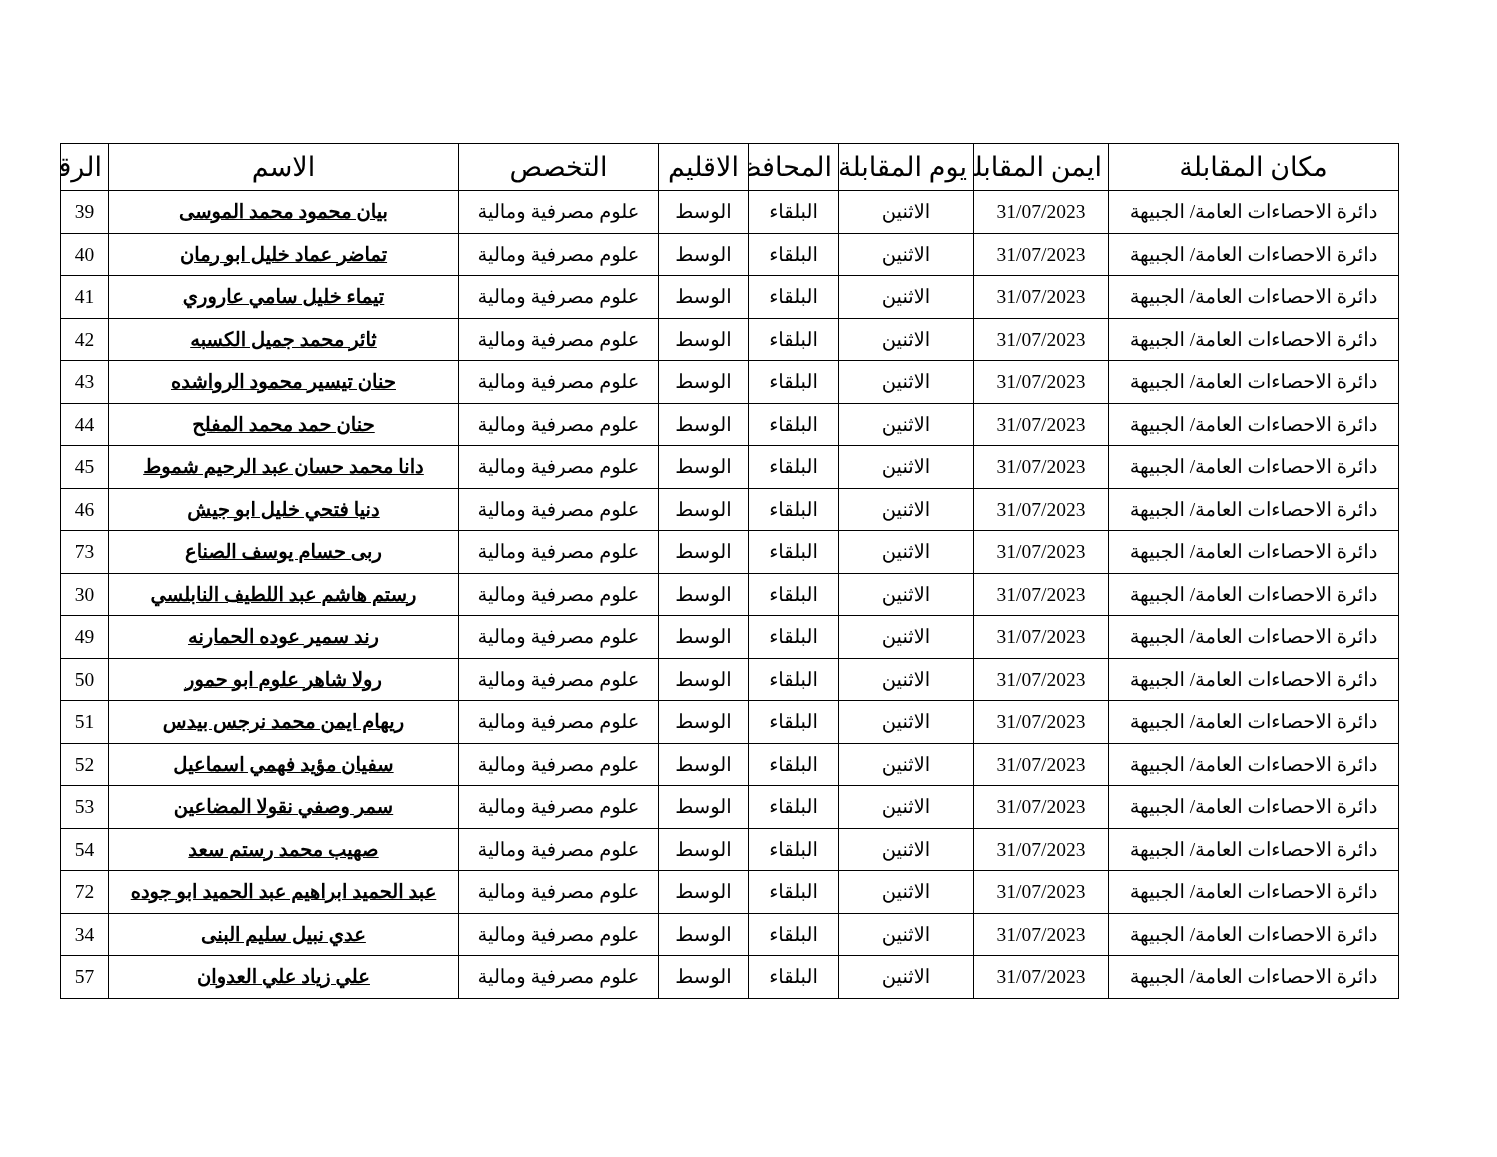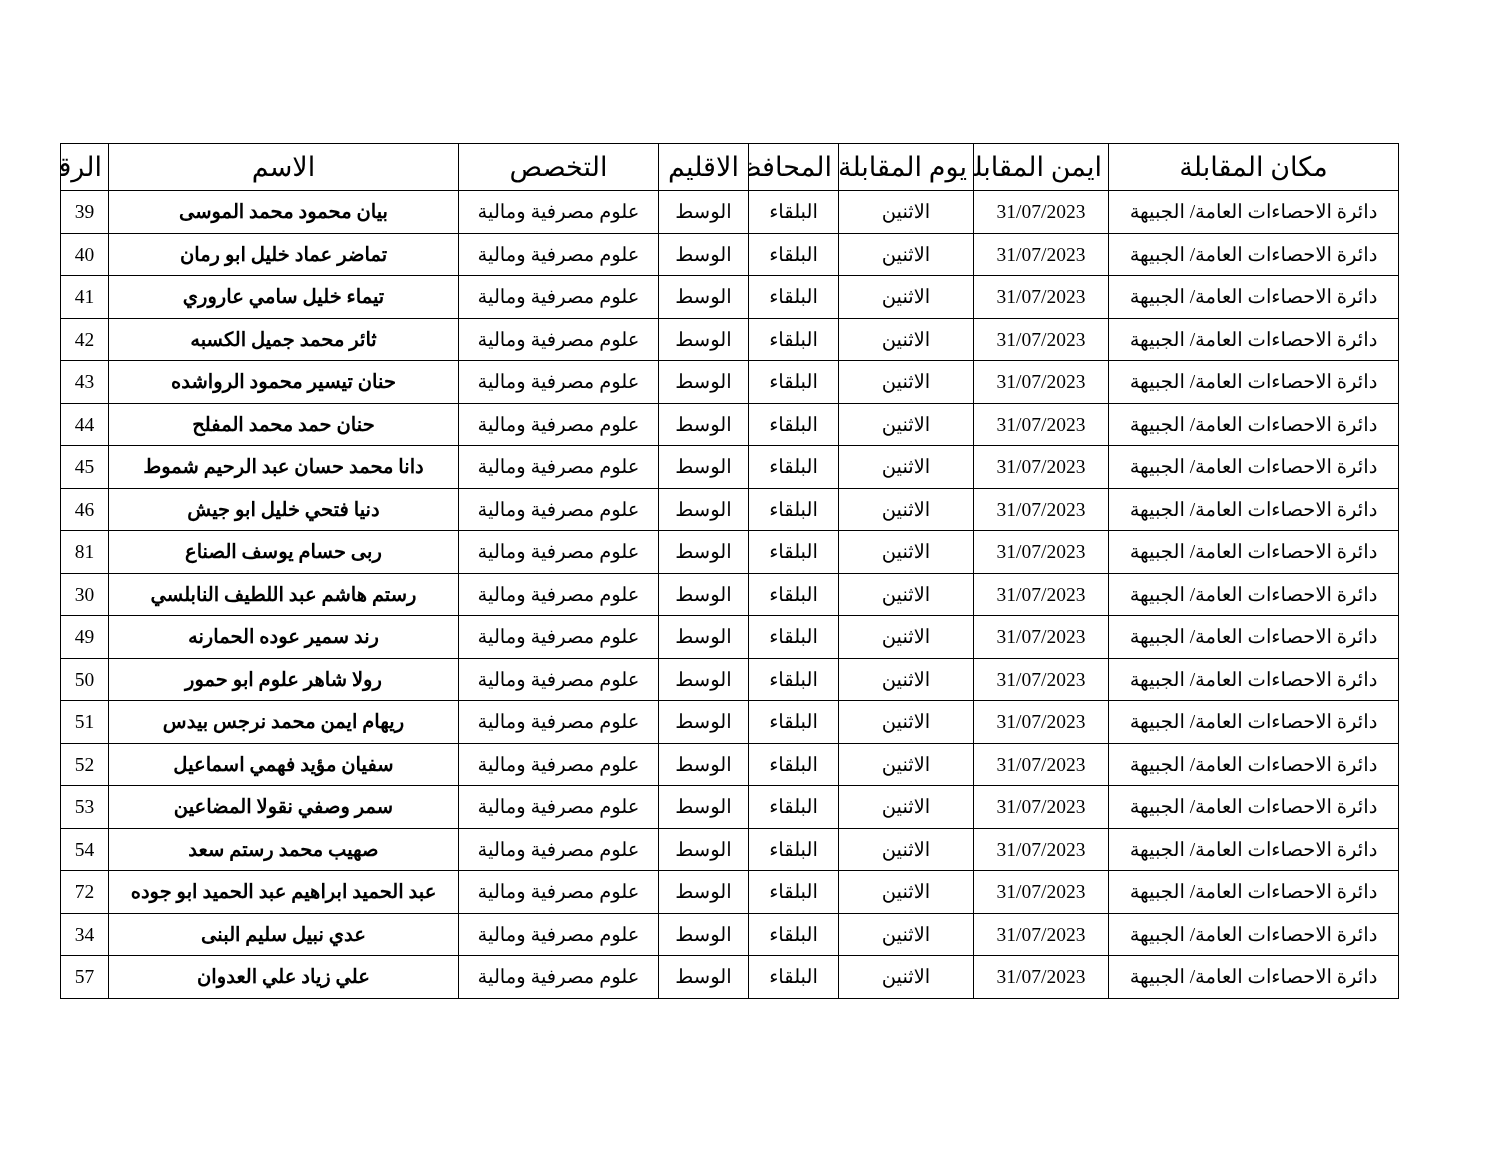--- a/index.html
+++ b/index.html
@@ -53,21 +53,21 @@
   .col-num    { width: 48px; }
   .col-name   { width: 350px; }
   .col-major  { width: 200px; }
   .col-region { width: 90px; }
   .col-gov    { width: 90px; }
   .col-day    { width: 135px; }
   .col-date   { width: 135px; }
   .col-place  { width: 290px; }
 
   td.cell-num { font-size: 19px; }
-  td.cell-name { font-weight: bold; }
+  td.cell-name { font-weight: bold; text-decoration: underline; }
   th.head-num, th.head-name { }
 </style>
 </head>
 <body>
 
 <div class="page">
   <div class="table-wrap">
     <table class="interview-table">
       <colgroup>
         <col class="col-place">
@@ -173,21 +173,21 @@
             <td class="cell-num">46</td>
           </tr>
           <tr>
             <td class="cell-place">دائرة الاحصاءات العامة/ الجبيهة</td>
             <td class="cell-date">31/07/2023</td>
             <td class="cell-day">الاثنين</td>
             <td class="cell-gov">البلقاء</td>
             <td class="cell-region">الوسط</td>
             <td class="cell-major">علوم مصرفية ومالية</td>
             <td class="cell-name">ربى حسام يوسف الصناع</td>
-            <td class="cell-num">81</td>
+            <td class="cell-num">73</td>
           </tr>
           <tr>
             <td class="cell-place">دائرة الاحصاءات العامة/ الجبيهة</td>
             <td class="cell-date">31/07/2023</td>
             <td class="cell-day">الاثنين</td>
             <td class="cell-gov">البلقاء</td>
             <td class="cell-region">الوسط</td>
             <td class="cell-major">علوم مصرفية ومالية</td>
             <td class="cell-name">رستم هاشم عبد اللطيف النابلسي</td>
             <td class="cell-num">30</td>

